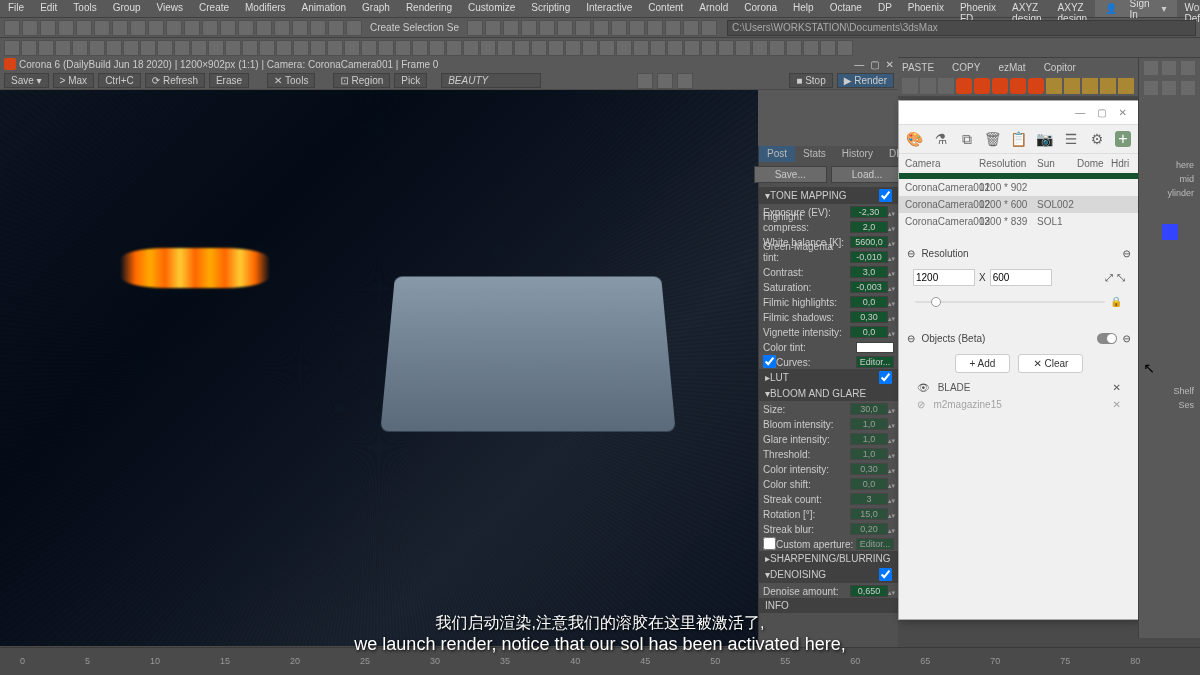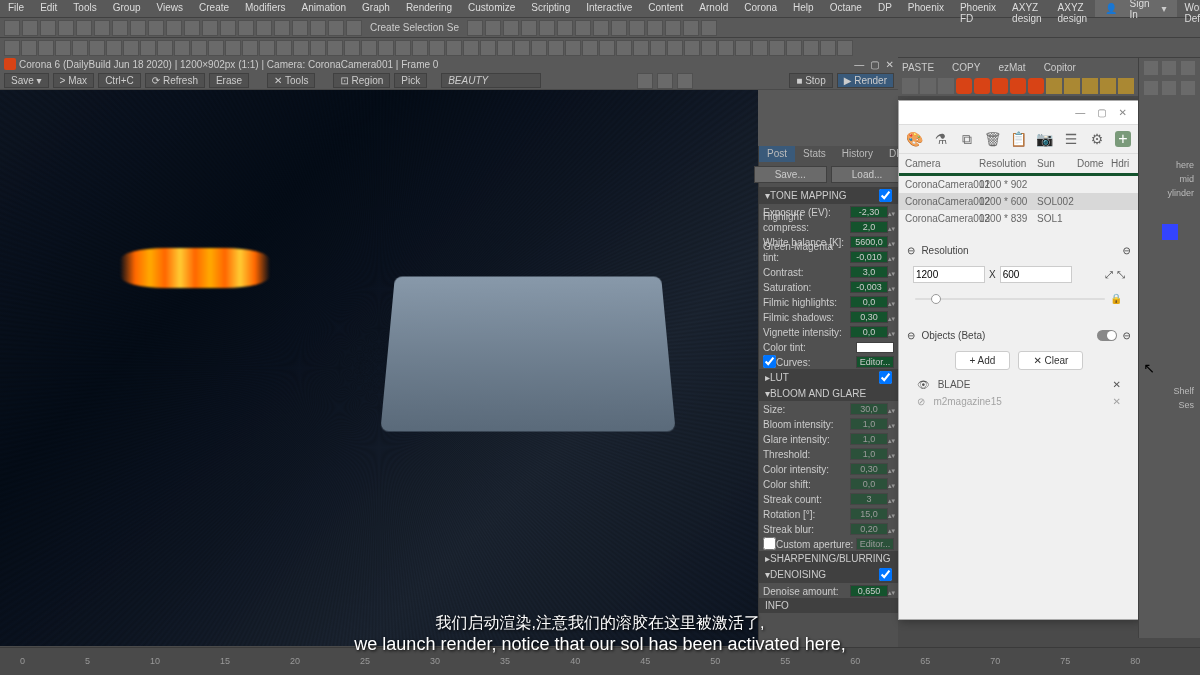--- a/index.html
+++ b/index.html
@@ -37,29 +37,29 @@
 .param-row .val{width:38px;background:#14532d;border:1px solid #404040;text-align:center;font-size:9px;padding:0 1px}
 .param-row .spin{width:6px;font-size:7px;color:#999}
 .colortint{width:38px;height:11px;background:#fff;border:1px solid #404040}
 .floating{position:absolute;top:100px;left:898px;width:242px;height:520px;background:#f0f0f0;border:1px solid #aaa;box-shadow:2px 2px 8px rgba(0,0,0,0.3);color:#333}
 .float-title{height:24px;background:#fff;display:flex;align-items:center;justify-content:flex-end;padding:0 6px;border-bottom:1px solid #ddd}
 .float-title span{margin:0 6px;color:#888}
 .float-info{text-align:right;padding:4px 8px;font-size:10px;color:#666}
 .float-icons{display:flex;justify-content:center;gap:10px;padding:6px;border-bottom:1px solid #ddd}
 .fic{width:16px;height:16px;display:flex;align-items:center;justify-content:center;font-size:14px;color:#666}
 .fic.plus{background:#7a9a7a;color:#fff;border-radius:3px;font-size:16px}
-.table-hdr{display:flex;padding:4px 6px;font-size:10px;color:#666;border-bottom:3px solid #14532d}
+.table-hdr{display:flex;padding:4px 6px;font-size:10px;color:#666;border-bottom:6px solid #14532d}
 .th-cam{width:74px}.th-res{width:58px}.th-sun{width:40px}.th-dome{width:34px}.th-hdri{flex:1}
 .cam-row{display:flex;padding:3px 6px;font-size:10px;color:#666}
 .cam-row.sel{background:#d8d8d8}
 .section-f{margin-top:10px;padding:4px 8px}
 .section-fh{display:flex;align-items:center;font-size:10px;color:#444;padding:4px 0}
 .section-fh .cx{margin-right:6px;font-size:10px}
 .res-inputs{display:flex;gap:4px;padding:6px;align-items:center}
-.res-inputs input{width:72px;border:1px solid #ccc;padding:2px;font-size:10px}
+.res-inputs input{width:62px;border:1px solid #ccc;padding:2px;font-size:10px}
 .obj-btns{display:flex;gap:8px;padding:6px;justify-content:center}
 .obj-btn{border:1px solid #ccc;padding:3px 14px;font-size:10px;background:#fff;border-radius:3px}
 .obj-row{display:flex;align-items:center;padding:3px 10px;font-size:10px;gap:8px;color:#555}
 .rside{position:absolute;top:58px;right:0;width:62px;height:580px;background:#595959;border-left:1px solid #404040}
 .rside-row{display:flex;justify-content:space-around;padding:3px}
 .rside-ic{width:14px;height:14px;background:#6a6a6a}
 .rside-lbl{font-size:9px;color:#bbb;padding:2px 6px;text-align:right}
 .corona-tb{position:absolute;top:58px;left:898px;width:242px;height:18px;background:#595959;display:flex;align-items:center;padding:0 4px;gap:2px}
 .ctb-ic{width:16px;height:16px;background:#666}
 .ctb-orange{width:16px;height:16px;background:#d84315;border-radius:3px}
@@ -131,20 +131,21 @@
     <span class="tb-icon"></span>
     <span class="tb-icon"></span>
     <span class="tb-icon"></span>
     <span class="tb-icon"></span>
     <span class="tb-icon"></span>
     <span class="tb-icon"></span>
     <span class="tb-icon"></span>
     <span class="tb-icon"></span>
     <span class="tb-icon"></span>
     <span class="tb-icon"></span>
+  <div class="pathbox">C:\Users\WORKSTATION\Documents\3dsMax</div>
 </div>
 
 <div class="toolbar2">
   <span class="tb-icon"></span>
     <span class="tb-icon"></span>
     <span class="tb-icon"></span>
     <span class="tb-icon"></span>
     <span class="tb-icon"></span>
     <span class="tb-icon"></span>
     <span class="tb-icon"></span>

